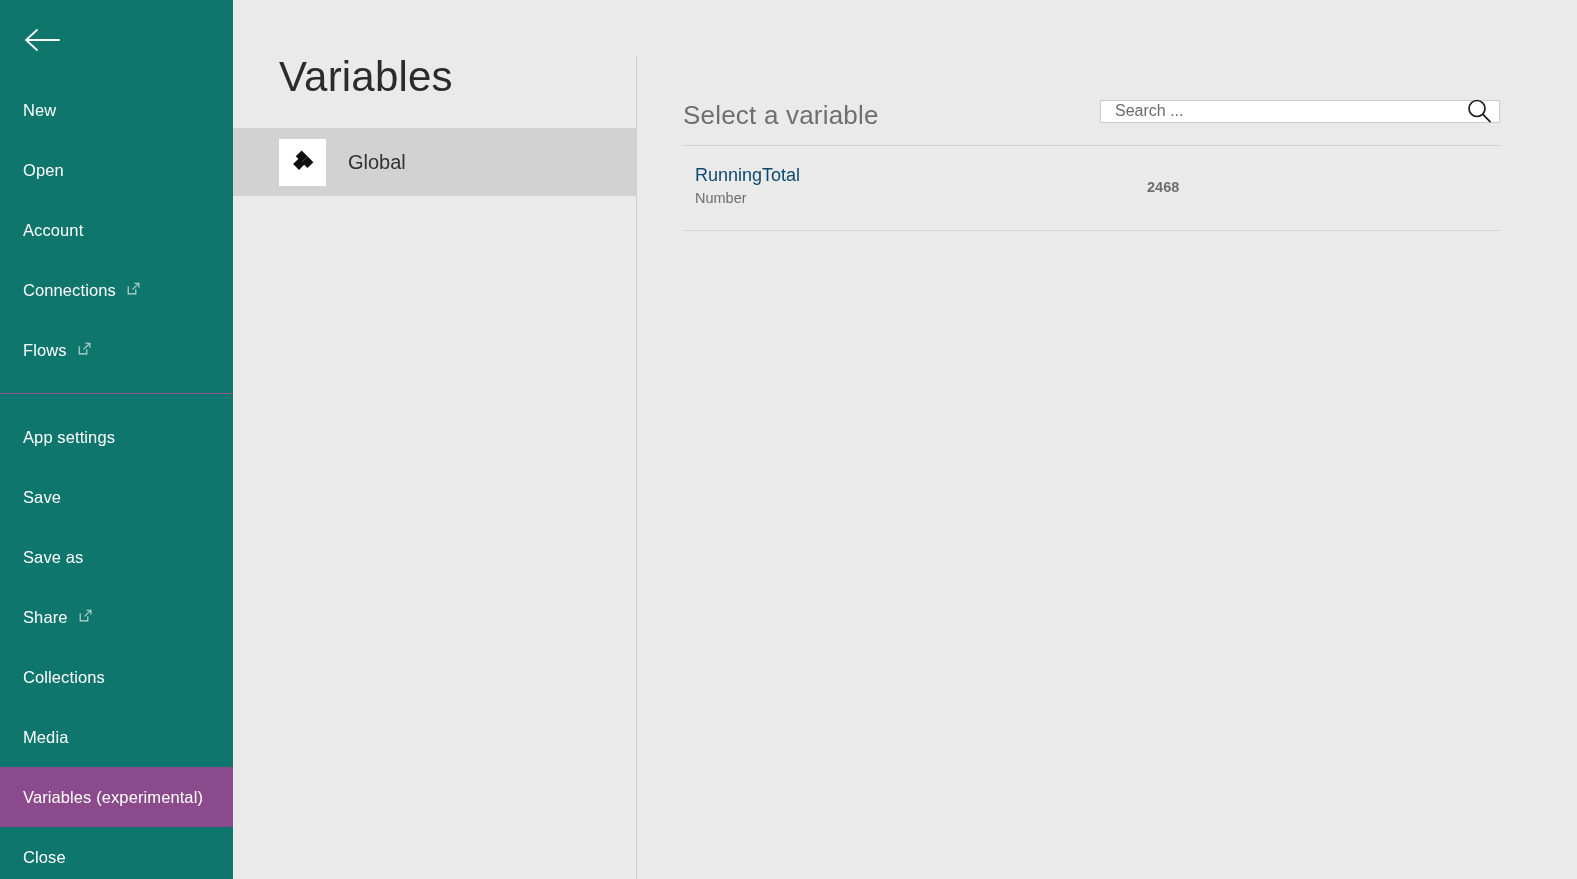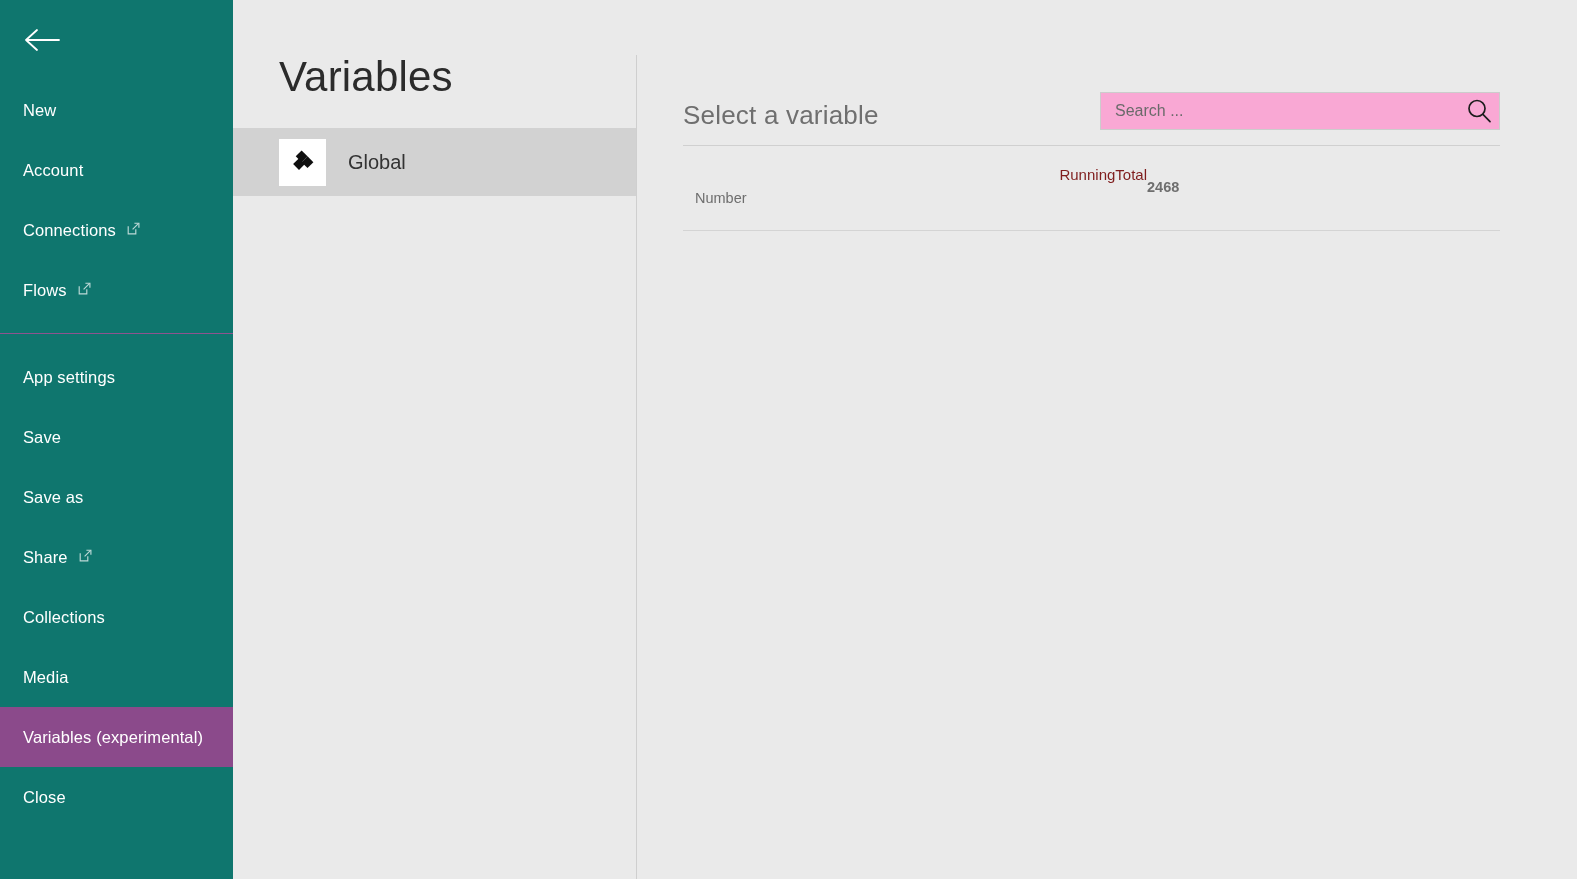--- a/index.html
+++ b/index.html
@@ -160,23 +160,23 @@
   }
   .search-wrap {
     position: relative;
     width: 400px;
     height: 38px;
     display: flex;
     align-items: center;
   }
   .search-input {
     width: 100%;
-    height: 38px;
-    box-sizing: border-box;
-    background: #f9a8d4;
+    height: 23px;
+    box-sizing: border-box;
+    background: #ffffff;
     border: 1px solid #cccccc;
     outline: none;
     font-family: "Liberation Sans", sans-serif;
     font-size: 16px;
     font-weight: 400;
     color: #5b5b5b;
     padding: 0 46px 0 14px;
   }
   .search-input::placeholder {
     color: #6a6a6a;
@@ -204,25 +204,24 @@
     display: flex;
     align-items: flex-start;
     padding: 18px 0 22px 12px;
     box-sizing: border-box;
     border-bottom: 1px solid #d4d4d4;
   }
   .var-main {
     flex: 0 0 452px;
   }
   .var-name {
-    font-size: 15px;
-    font-weight: 400;
-    color: #7f1d1d;
+    font-size: 18px;
+    font-weight: 400;
+    color: #0c4a6e;
     line-height: 22px;
-    text-align: right;
   }
   .var-type {
     font-size: 14.5px;
     font-weight: 400;
     color: #6e6e6e;
     line-height: 19px;
     margin-top: 3px;
   }
   .var-value {
     font-size: 14.5px;
@@ -243,20 +242,23 @@
       <span class="back-arrow">
         <svg viewBox="0 0 40 28" width="40" height="28" aria-hidden="true">
           <path d="M37 14 H4 M15 4 L4 14 L15 24" fill="none" stroke="#ffffff" stroke-width="1.8" stroke-linecap="round" stroke-linejoin="round"></path>
         </svg>
       </span>
     </div>
 
     <div class="nav-list" id="nav-list">
         <div class="nav-item">
           <span class="label">New</span>
+        </div>
+        <div class="nav-item">
+          <span class="label">Open</span>
         </div>
         <div class="nav-item">
           <span class="label">Account</span>
         </div>
         <div class="nav-item">
           <span class="label">Connections</span>
           <span class="ext-icon"><svg viewBox="0 0 13 13" width="13" height="13" aria-hidden="true">
               <path d="M1.2 4.2 V11.8 H8.8 V7.2" fill="none" stroke="#ffffff" stroke-width="1.15"></path>
               <path d="M5.6 7.4 L11.6 1.4" fill="none" stroke="#ffffff" stroke-width="1.15"></path>
               <path d="M7.4 1.2 H11.9 V5.7" fill="none" stroke="#ffffff" stroke-width="1.15"></path>

